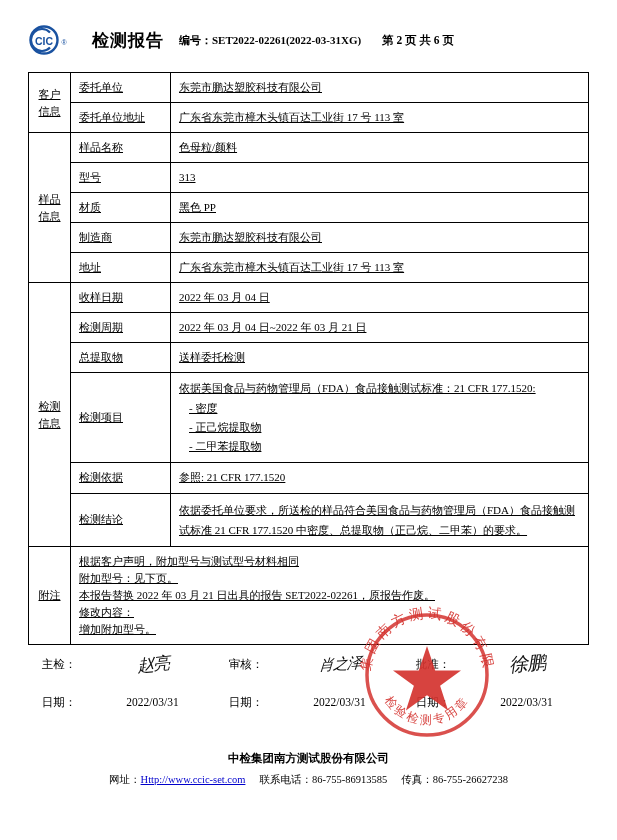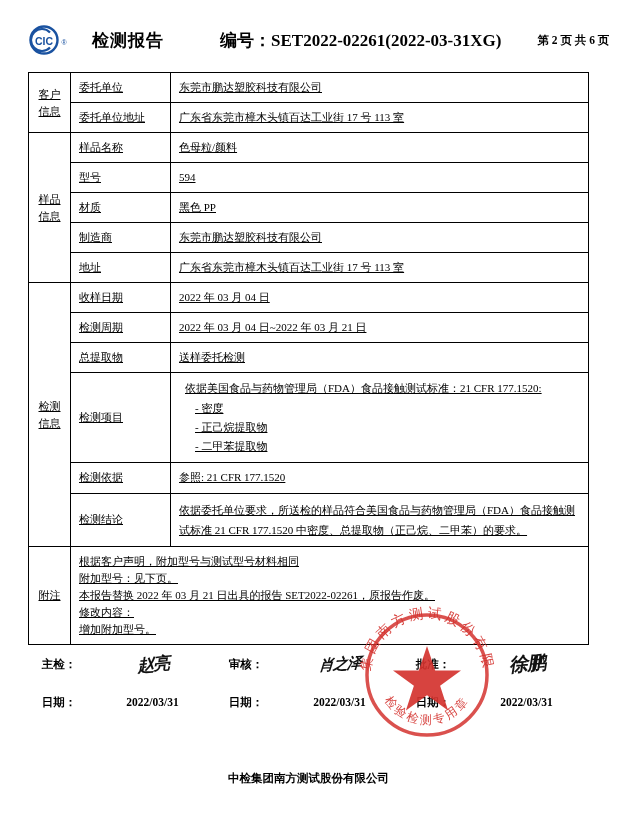--- a/index.html
+++ b/index.html
@@ -41,29 +41,29 @@
   }
   .logo svg { display: block; }
   .header-title {
     font-size: 17px;
     font-weight: bold;
     letter-spacing: 1px;
     margin-left: 18px;
     white-space: nowrap;
   }
   .header-code {
-    font-size: 17px;
+    font-size: 11px;
     font-weight: bold;
-    margin-left: 56px;
+    margin-left: 15px;
     white-space: nowrap;
   }
   .header-page {
     font-size: 11.5px;
     font-weight: bold;
-    margin-left: 36px;
+    margin-left: 21px;
     white-space: nowrap;
   }
 
   
   table.main {
     border-collapse: collapse;
     width: 561px;
     table-layout: fixed;
     margin: 4px 0 0 0;
     text-decoration: underline;
@@ -87,21 +87,21 @@
   }
   td.field {
     width: 96px;
     padding-left: 10px;
     font-size: 11.5px;
   }
   td.value {
     padding-left: 10px;
     font-size: 11px;
   }
-  td.value .ml { line-height: 1.75; margin-left: 6px; }
+  td.value .ml { line-height: 1.75; }
   .indent { padding-left: 10px; display: block; }
 
   
   td.remarks {
     padding: 7px 10px;
     line-height: 1.85;
     font-size: 11px;
     vertical-align: top;
   }
   td.remarks div { white-space: nowrap; }
@@ -115,21 +115,20 @@
   table.sig {
     border-collapse: collapse;
     width: 561px;
     table-layout: fixed;
   }
   table.sig td {
     padding: 0;
     font-size: 11.5px;
     height: 38px;
     vertical-align: middle;
-    font-weight: bold;
   }
   .sig-label {
     width: 62px;
     text-align: center;
     white-space: nowrap;
   }
   .sig-val {
     width: 125px;
     text-align: center;
     position: relative;
@@ -221,21 +220,21 @@
       <tr>
         <td class="sidelabel" rowspan="5">
           <span class="v">样品</span>
           <span class="v">信息</span>
         </td>
         <td class="field">样品名称</td>
         <td class="value">色母粒/颜料</td>
       </tr>
       <tr>
         <td class="field">型号</td>
-        <td class="value">594</td>
+        <td class="value">313</td>
       </tr>
       <tr>
         <td class="field">材质</td>
         <td class="value">黑色 PP</td>
       </tr>
       <tr>
         <td class="field">制造商</td>
         <td class="value">东莞市鹏达塑胶科技有限公司</td>
       </tr>
       <tr>
@@ -327,15 +326,18 @@
       </text>
       <text font-family="Liberation Serif, serif" font-size="12" fill="#d4332f" opacity="0.9" letter-spacing="2.5">
         <textPath href="#arcBot" startOffset="50%" text-anchor="middle">检验检测专用章</textPath>
       </text>
       <polygon points="75,46 83.2,70.5 109,70.5 88.1,85.8 96.1,110.4 75,95.2 53.9,110.4 61.9,85.8 41,70.5 66.8,70.5" fill="#d4332f" opacity="0.92"></polygon>
     </svg>
   </div>
 
   <div class="footer">
     <div class="f1">中检集团南方测试股份有限公司</div>
+    <div>
+      <span>网址：</span><a href="#">Http://www.ccic-set.com</a><span class="sep"></span><span>联系电话：</span><span>86-755-86913585</span><span class="sep"></span><span>传真：</span><span>86-755-26627238</span>
+    </div>
   </div>
 
 </div>
 
 </body></html>

